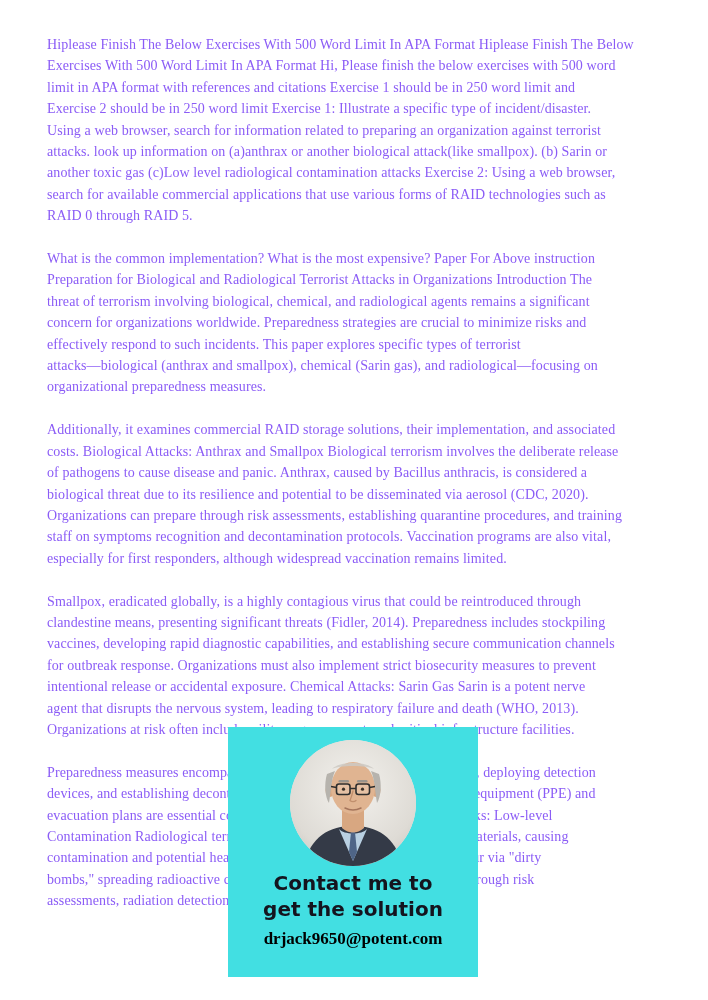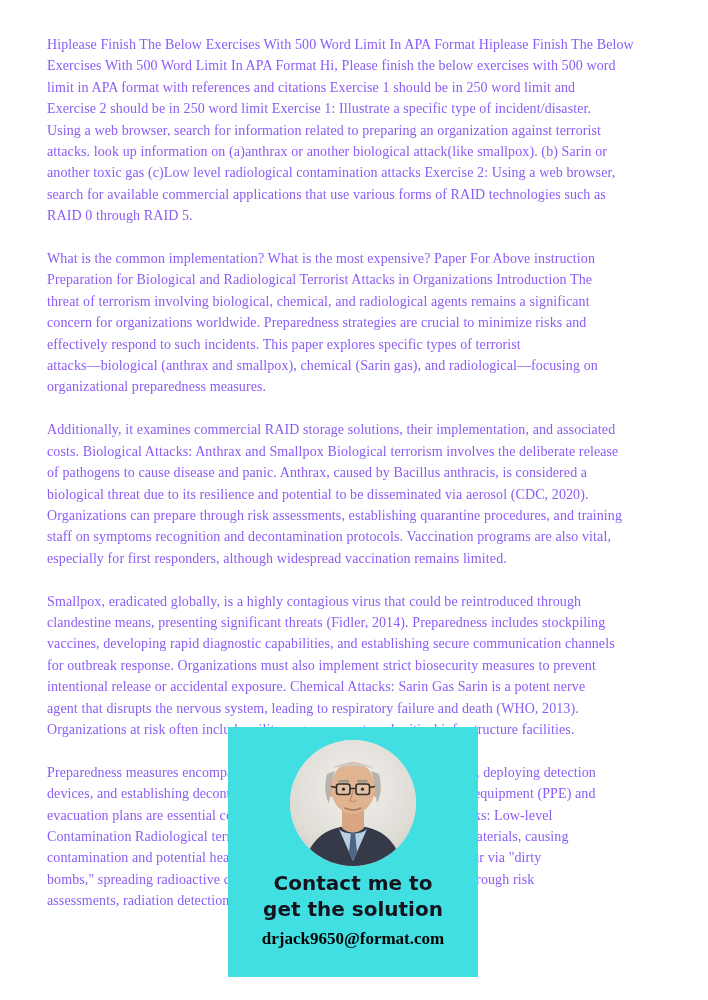--- a/index.html
+++ b/index.html
@@ -145,14 +145,14 @@
       <circle cx="53.5" cy="49.2" r="1.6" fill="#3a3028"></circle>
       <circle cx="72.5" cy="49.2" r="1.6" fill="#3a3028"></circle>
 
       <path d="M63 51 C62 55 61 58 60 60.5 C61.5 62 64.5 62 66 60.5" stroke="#c08f6d" stroke-width="1.3" fill="none" stroke-linecap="round"></path>
 
       <path d="M55 68 C60 70.5 66 70.5 71 68" stroke="#a5755c" stroke-width="1.5" fill="none" stroke-linecap="round"></path>
     </svg>
   </div>
   <div class="promo-msg">Contact me to
 get the solution</div>
-  <div class="promo-email">drjack9650@format.com</div>
+  <div class="promo-email">drjack9650@potent.com</div>
 </div>
 
 </body></html>

